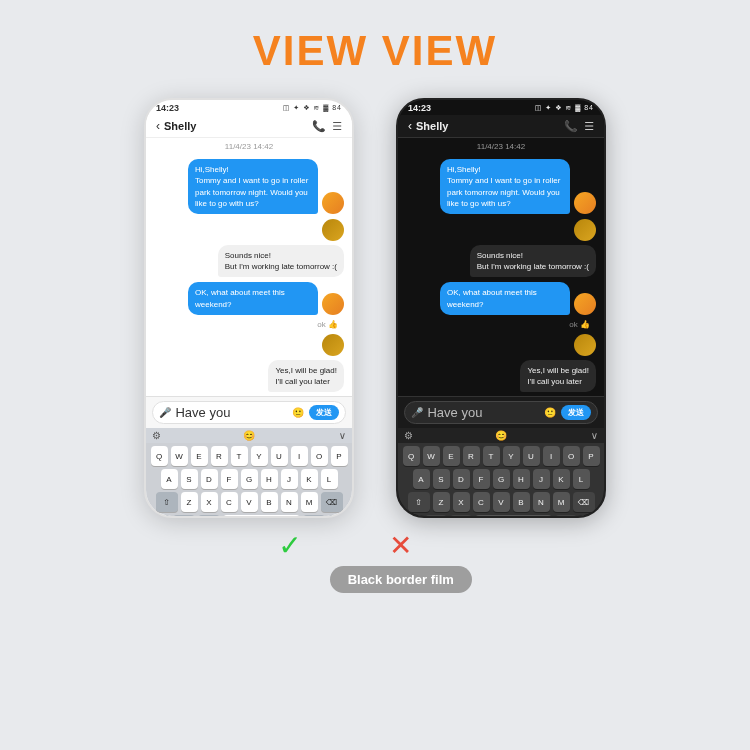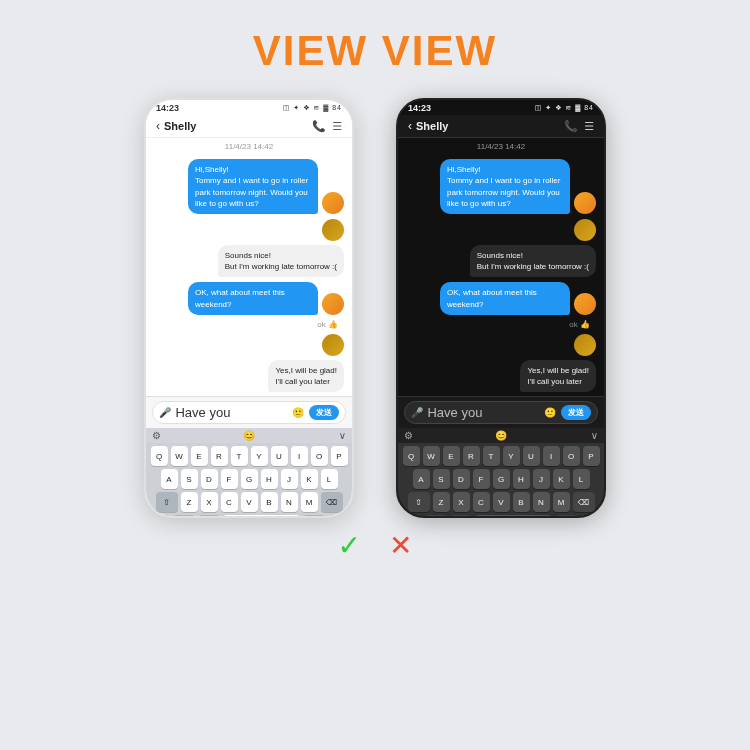--- a/index.html
+++ b/index.html
@@ -505,14 +505,15 @@
   </div>
 
 </div>
 
 <div class="label-row">
   <div class="label-item">
     <span class="check-mark">✓</span>
   </div>
   <div class="label-item">
     <span class="cross-mark">✕</span>
+    <span class="label-badge gray-badge">Black border film</span>
   </div>
 </div>
 
 </body></html>

